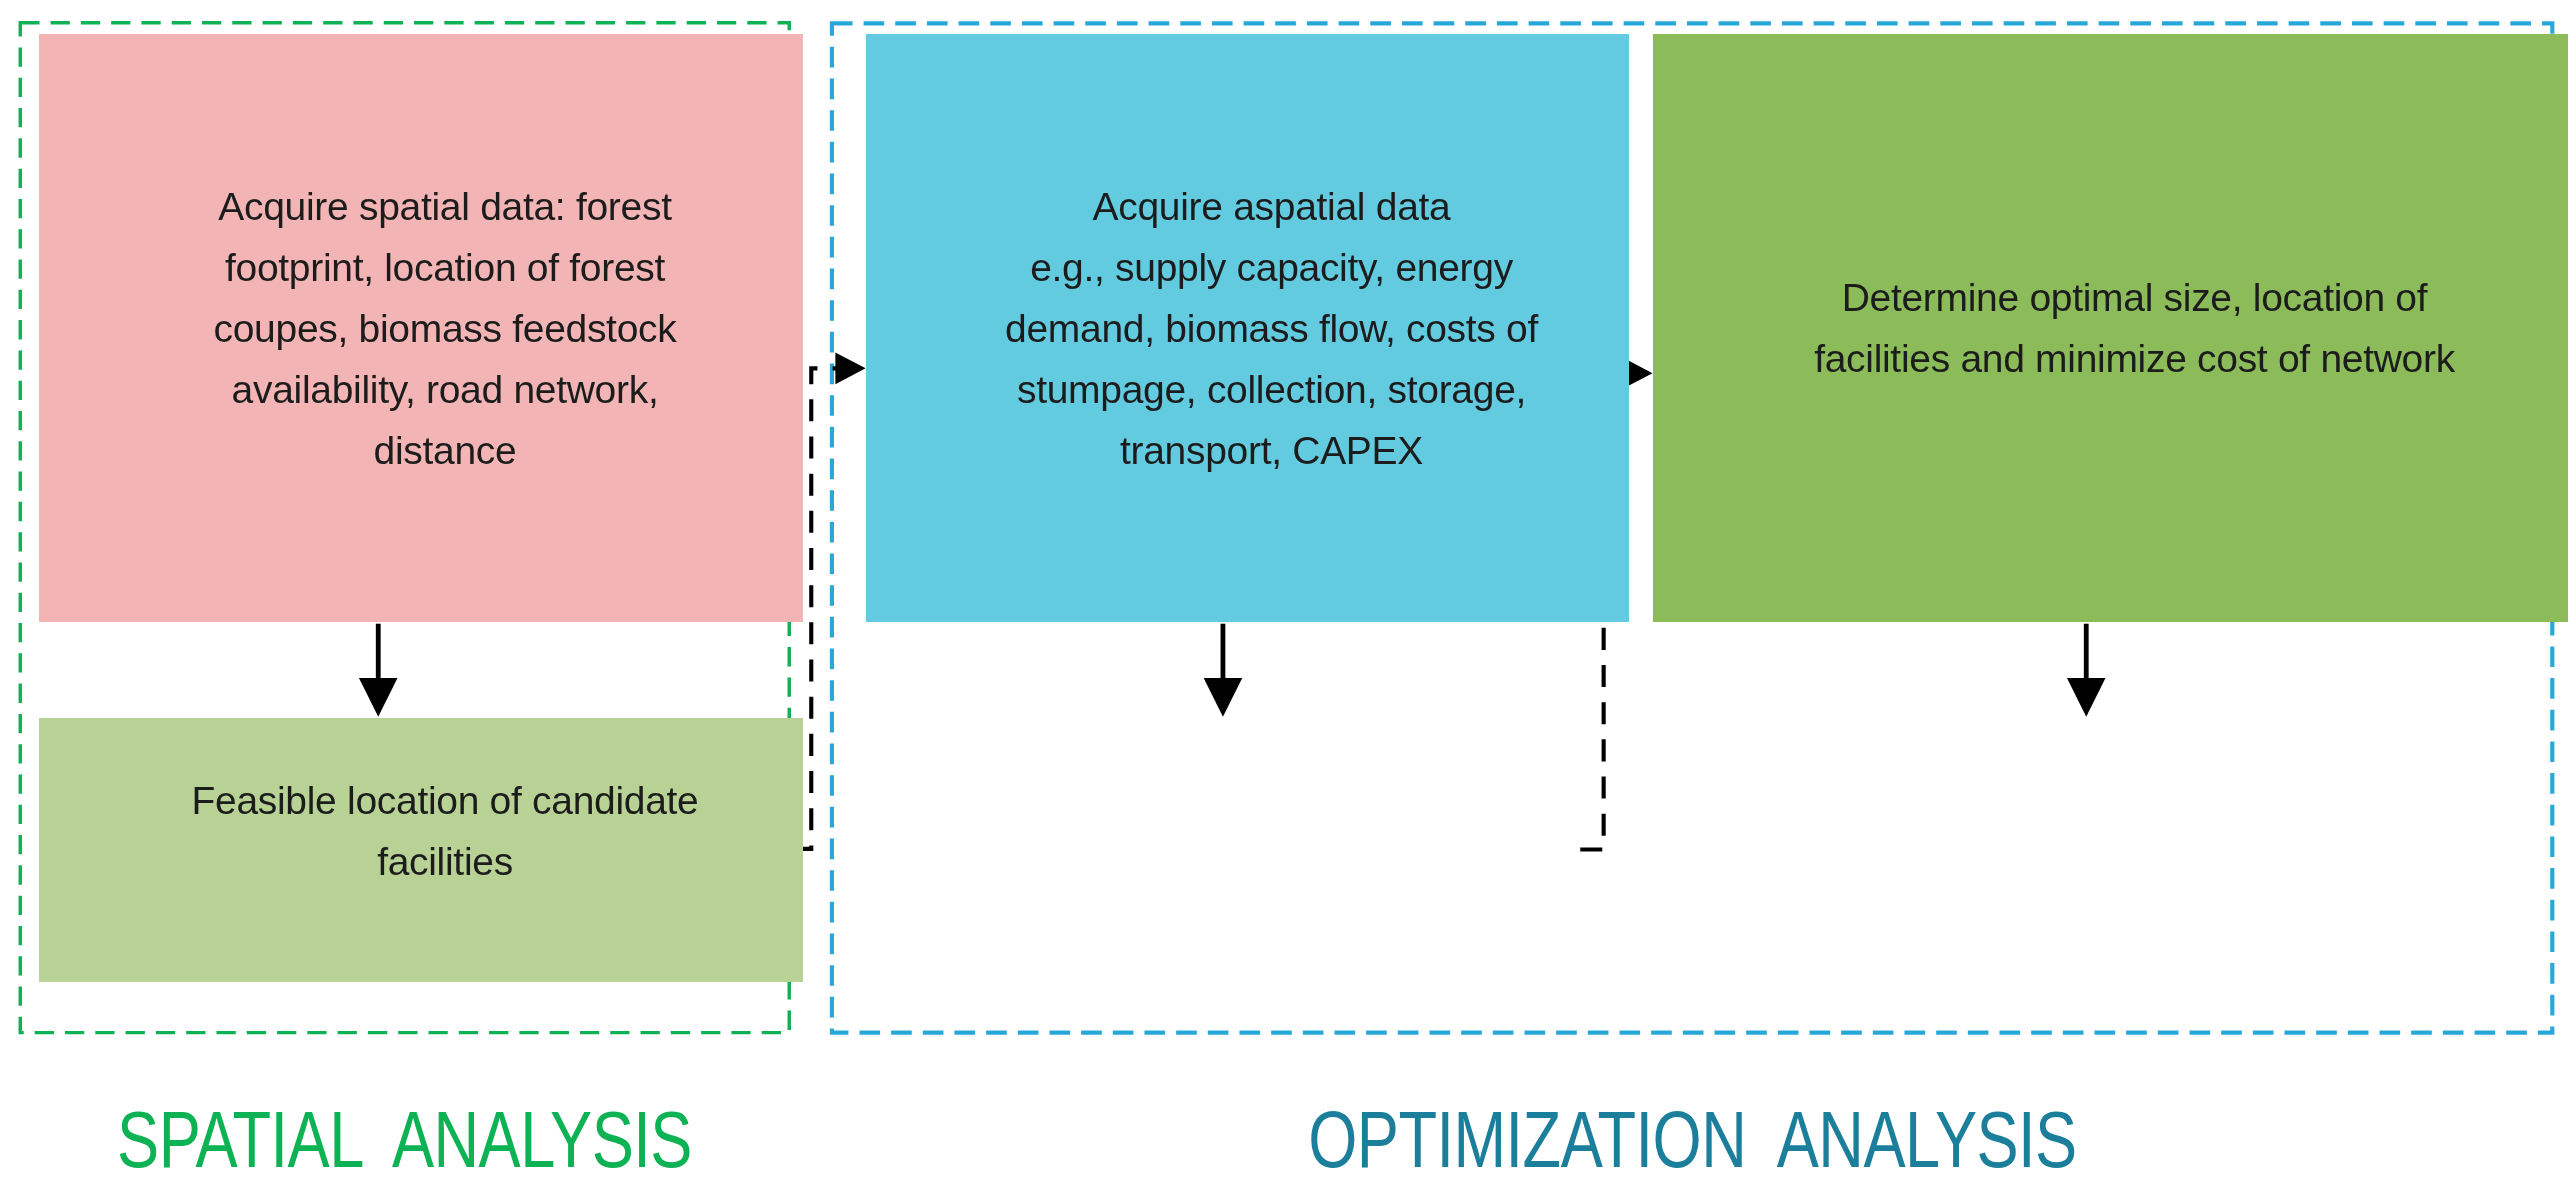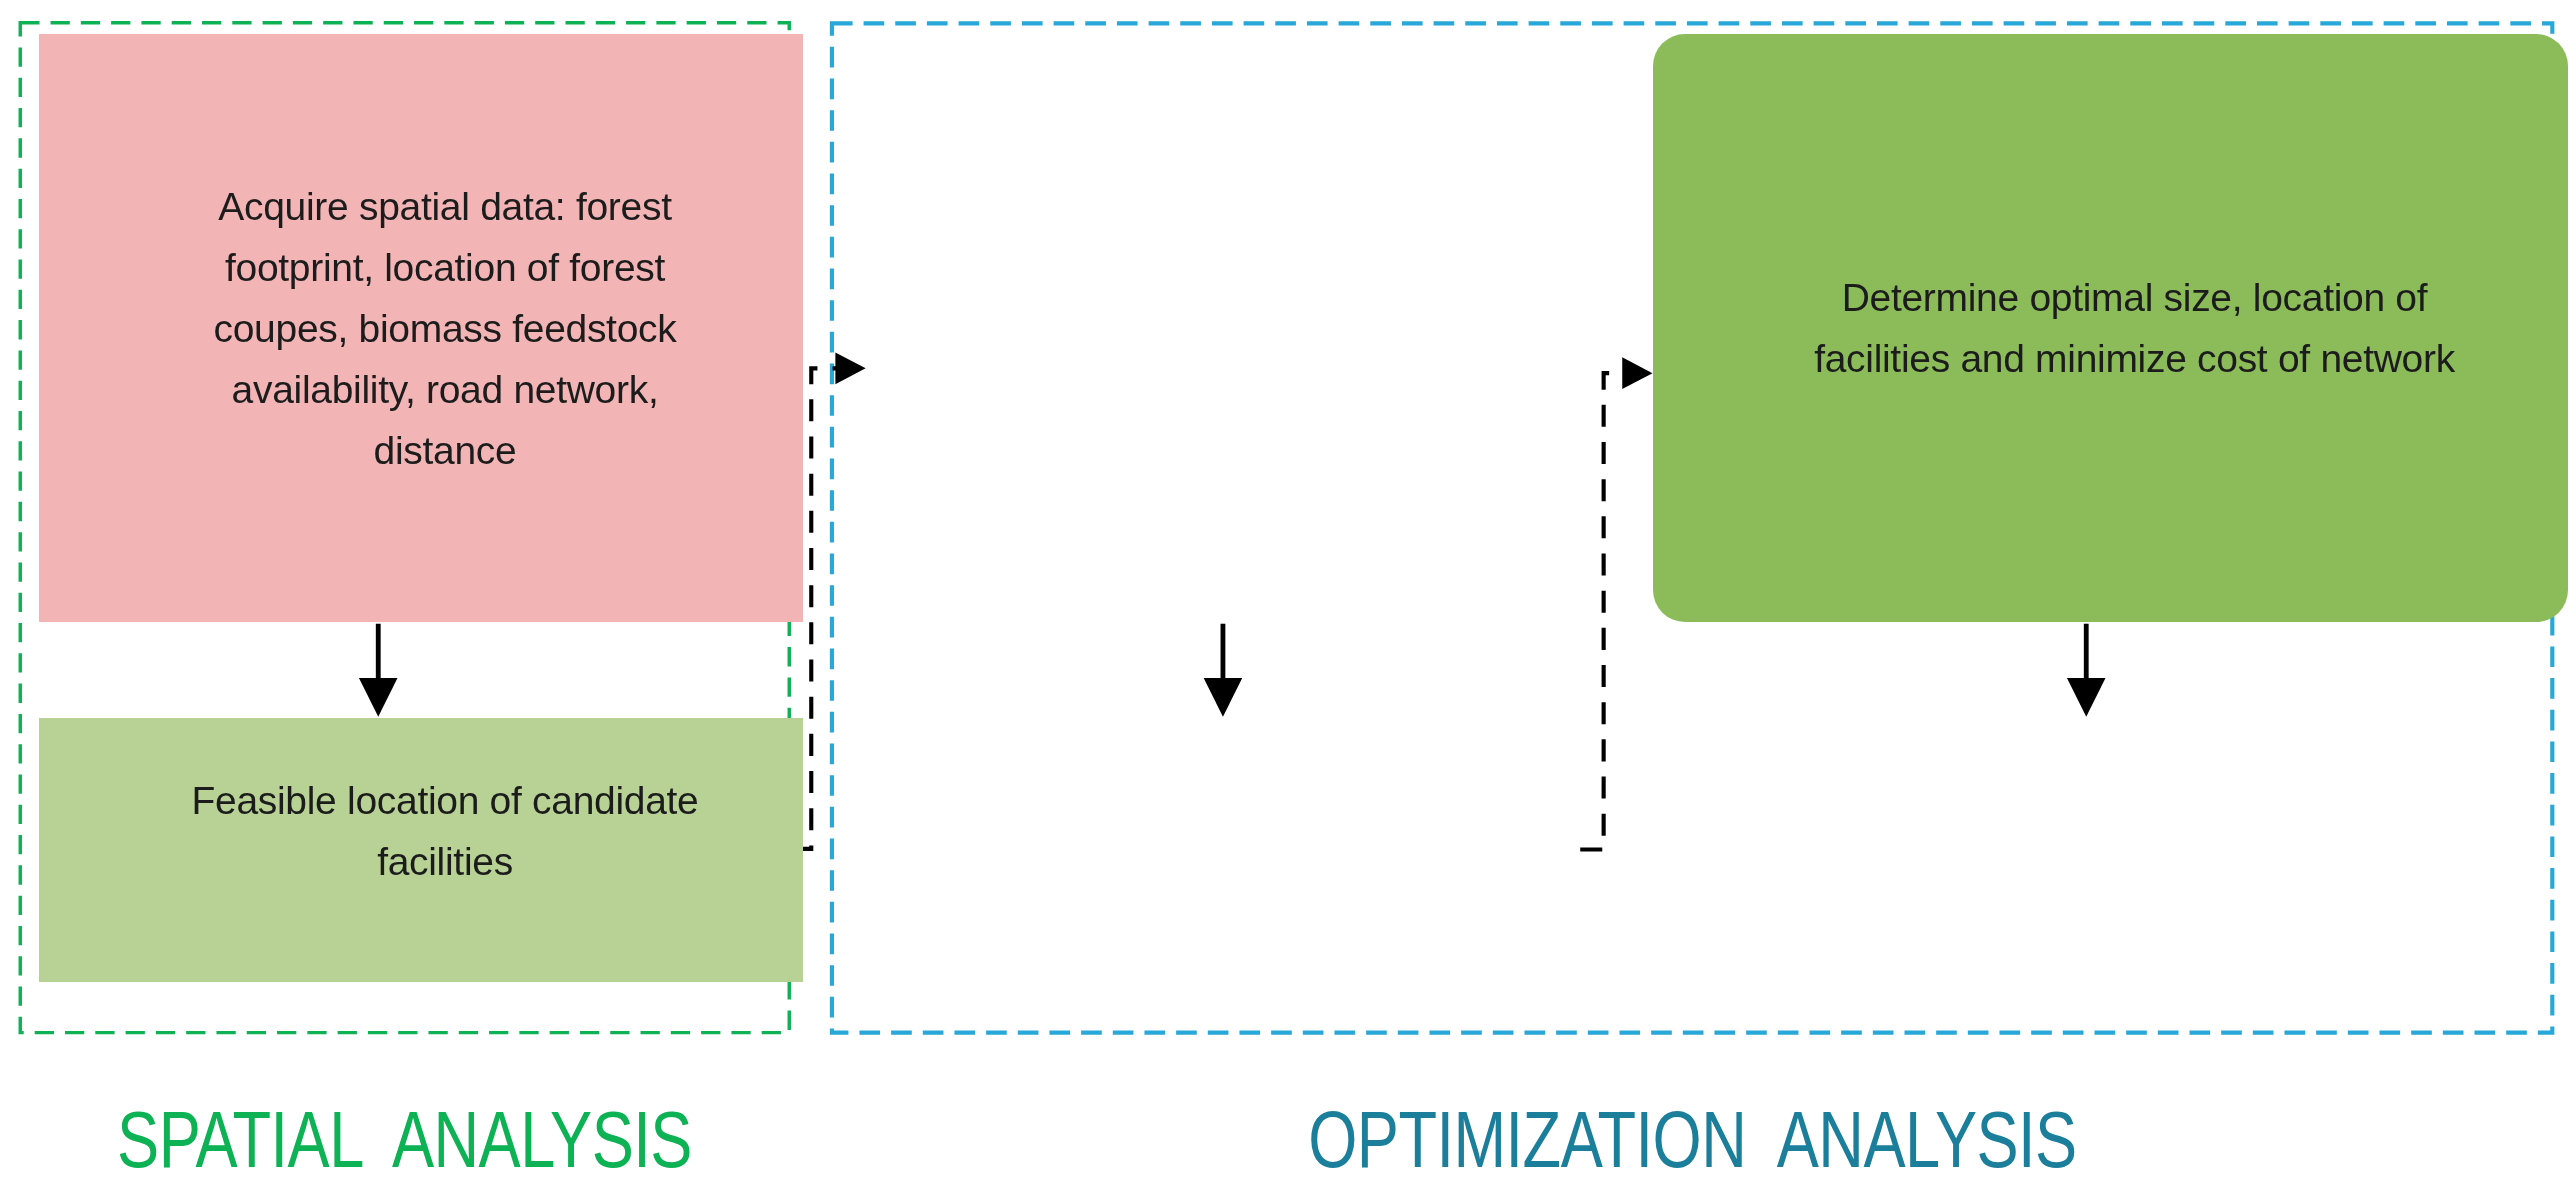--- a/index.html
+++ b/index.html
@@ -59,21 +59,21 @@
   }
   .box .box-text {
     white-space: pre-line;
     font-size: 39px;
     line-height: 61px;
     letter-spacing: -0.3px;
     color: var(--box_text, #1c1c1c);
   }
   .box-pink   { left: 39px;   top: 34px;   width: 716px; height: 588px; background: var(--pink_box, #f2b4b4); }
   .box-cyan   { left: 866px; top: 34px;   width: 715px; height: 588px; background: var(--cyan_box, #62cbe0); }
-  .box-olive  { left: 1653px; top: 34px;   width: 867px; height: 588px; background: var(--olive_box, #8cbc5a); border-radius: 32px; }
+  .box-olive  { left: 1653px; top: 34px;   width: 867px; height: 588px; background: var(--olive_box, #8cbc5a); }
   .box-lgreen { left: 39px;   top: 718px; width: 716px; height: 264px; background: var(--light_green_box, #b7d294); padding-bottom: 0; justify-content: center; }
   .box-lgreen .box-text { position: relative; top: -19px; }
   .box-purple { left: 866px; top: 718px; width: 715px; height: 264px; background: var(--purple_box, #ac99c5); }
   .box-yellow { left: 1653px; top: 718px; width: 867px; height: 264px; background: var(--yellow_box, #fdc00d); }
   .section-label {
     position: absolute;
     top: 1100px;
     height: 90px;
     font-size: 79px;
     line-height: 79px;
@@ -132,20 +132,27 @@
   </svg>
 
   <div class="box box-pink">
     <span class="box-text">Acquire spatial data: forest
 footprint, location of forest
 coupes, biomass feedstock
 availability, road network,
 distance</span>
   </div>
 
+  <div class="box box-cyan">
+    <span class="box-text">Acquire aspatial data
+e.g., supply capacity, energy
+demand, biomass flow, costs of
+stumpage, collection, storage,
+transport, CAPEX</span>
+  </div>
 
   <div class="box box-olive">
     <span class="box-text">Determine optimal size, location of
 facilities and minimize cost of network</span>
   </div>
 
   <div class="box box-lgreen">
     <span class="box-text">Feasible location of candidate
 facilities</span>
   </div>

